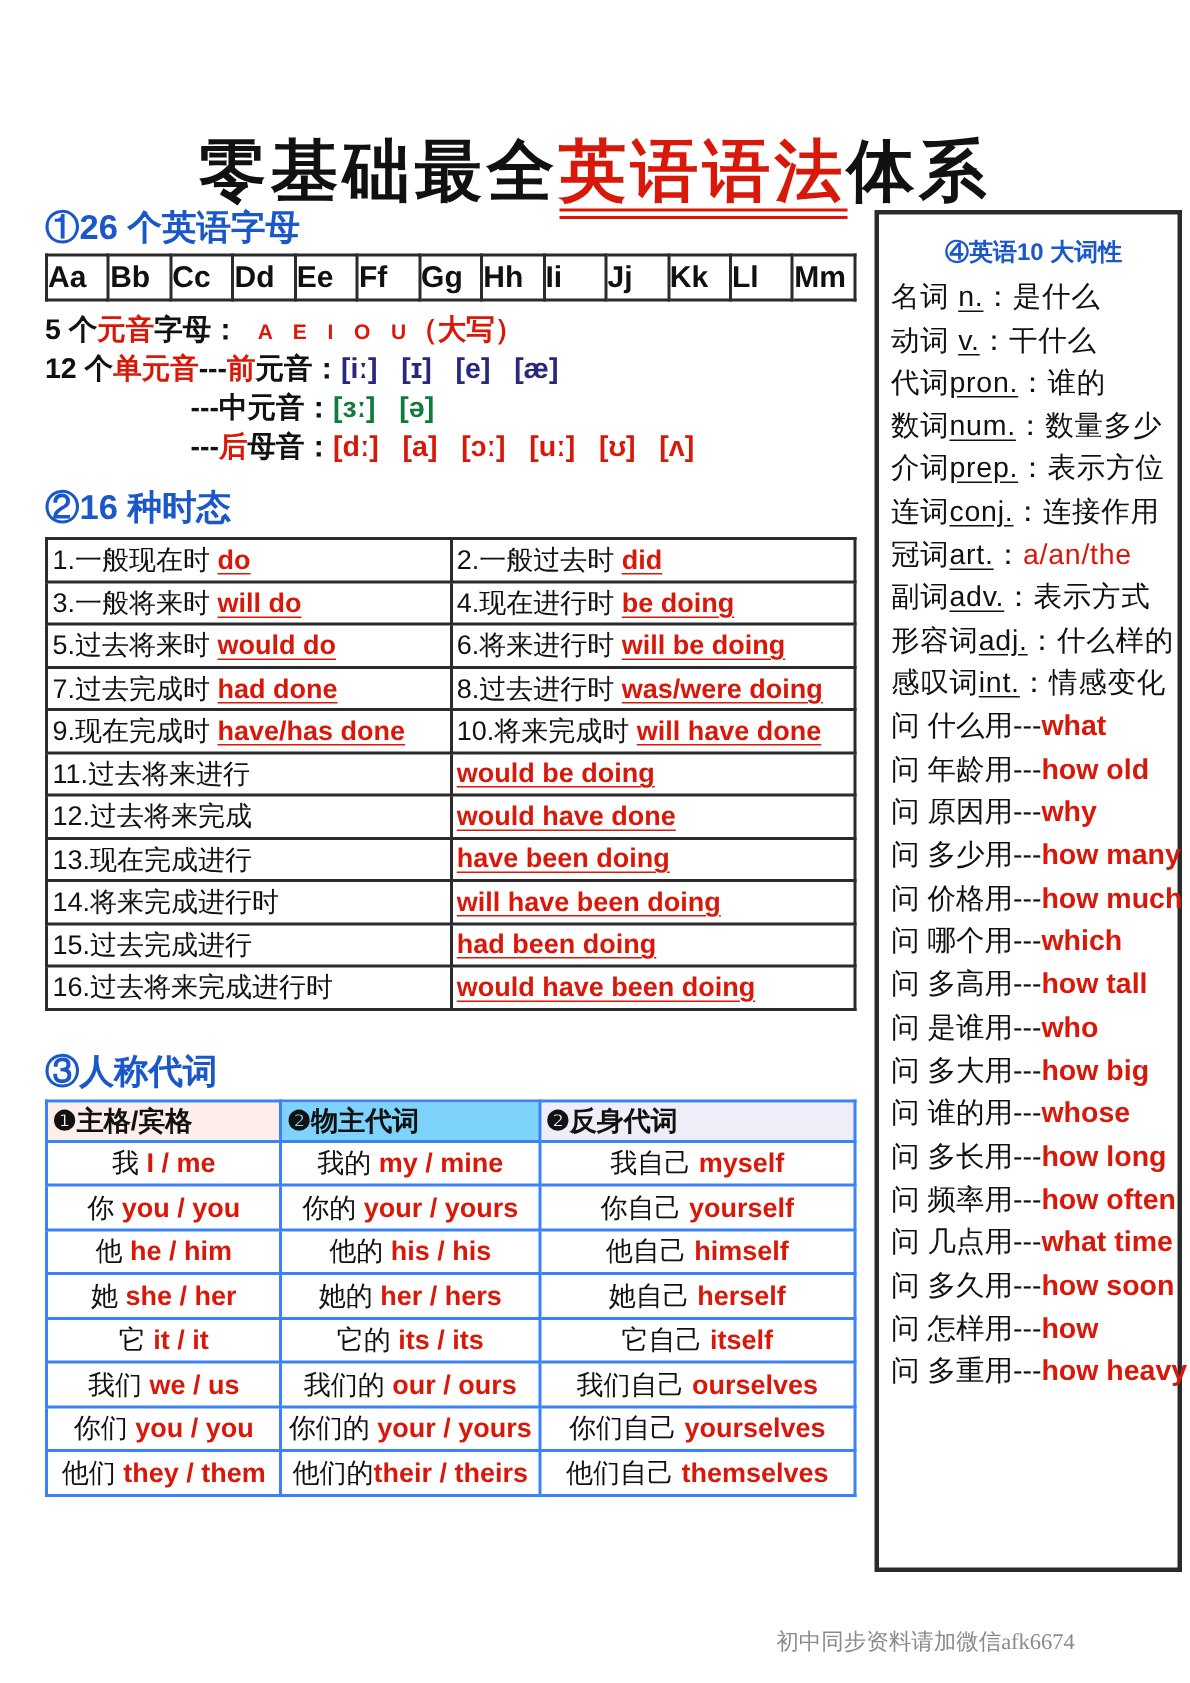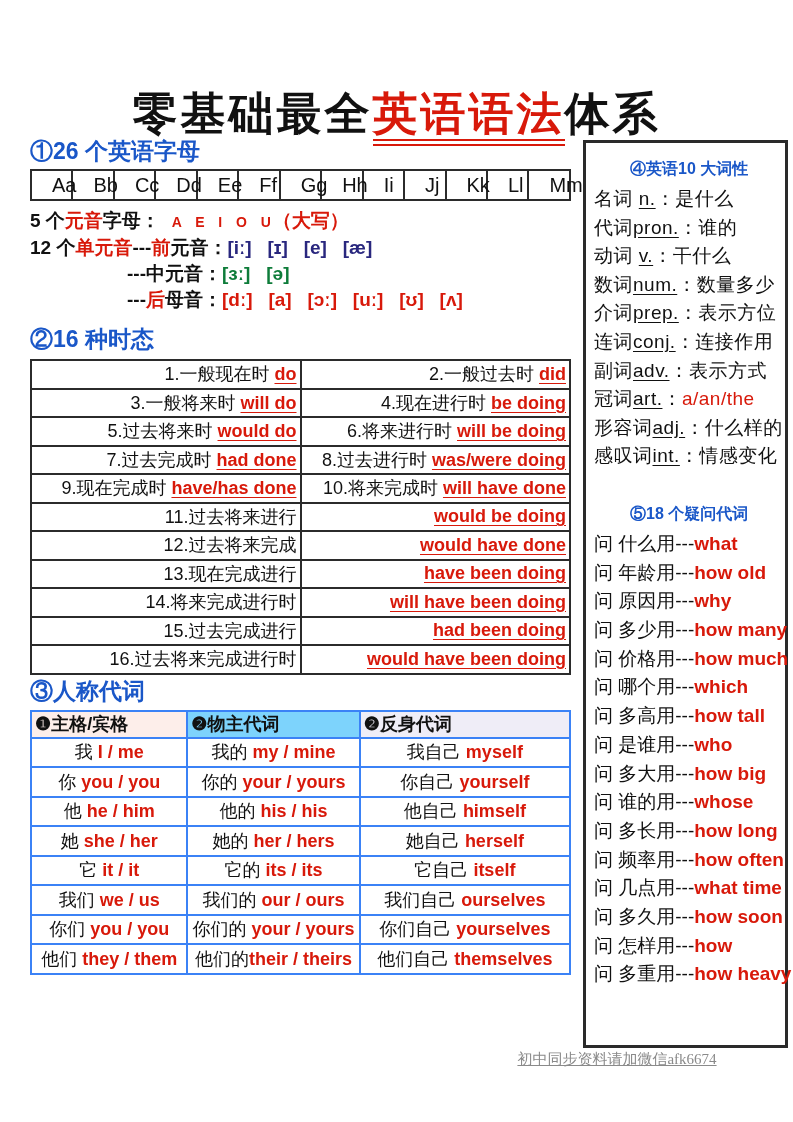--- a/index.html
+++ b/index.html
@@ -20,43 +20,43 @@
 
   
   .left-col{position:absolute;left:30px;top:136px;width:541px;}
   .sidebar{
     position:absolute;left:583px;top:140px;width:205px;height:908px;
     border:3px solid #2a2a2a;box-sizing:border-box;padding:10px 4px 0 8px;
   }
 
   .h-blue{color:#1a57c8;font-weight:bold;font-size:23px;line-height:30px;}
   .h-blue.h2{margin-top:11px;}
-  .h-blue.h3{margin-top:1px;}
+  .h-blue.h3{margin-top:25px;}
   .sidebar .h-blue{font-size:16px;line-height:32px;margin-left:36px;}
 
   
   table{border-collapse:collapse;}
   .alpha{width:541px;table-layout:fixed;margin-top:3px;}
   .alpha td{
     border:2px solid #2b2b2b;height:28px;font-size:20px;color:#111;
-    padding:0 0 0 20px;font-weight:400;
+    padding:0 0 0 0;font-weight:700;
   }
 
   
   .vowel-line{margin-top:7px;font-size:19px;font-weight:bold;line-height:26px;}
   .mono{font-size:19px;font-weight:bold;line-height:26px;}
   .mono.indent{padding-left:97px;}
   .red{color:#d8190a;}
   .letters{color:#d8190a;white-space:pre;font-size:14px;margin-left:12px;letter-spacing:2px;}
   .navy{color:#29277e;white-space:pre;}
   .green{color:#0e7c3a;white-space:pre;}
   .reds{color:#d8190a;white-space:pre;}
 
   
-  .tense{width:541px;table-layout:fixed;margin-top:5px;text-align:right;}
+  .tense{width:541px;table-layout:fixed;margin-top:5px;}
   .tense td{
     border:2px solid #2b2b2b;height:26.5px;font-size:18px;padding:0 3px;
     overflow:hidden;white-space:nowrap;
   }
   .en{color:#d8190a;font-weight:bold;}
   .tense .en{text-decoration:underline;text-underline-offset:3px;}
 
   
   .pron{width:541px;table-layout:fixed;margin-top:4px;}
   .pron th,.pron td{
@@ -71,22 +71,22 @@
 
   
   .pos-item{font-size:19px;line-height:28.6px;color:#111;letter-spacing:0.5px;white-space:nowrap;}
   .abbr{text-decoration:underline;text-underline-offset:3px;}
   .q-heading{margin-top:27px;}
   .q-item{font-size:19px;line-height:28.7px;color:#111;white-space:nowrap;}
   .q-item .en{font-weight:bold;}
 
   
   .footer{
-    position:absolute;top:1050px;left:452px;width:330px;text-align:center;
-    font-size:15px;color:#8a8a8a;font-family:"Liberation Serif", serif;text-decoration:underline;
+    position:absolute;top:1085px;left:452px;width:330px;text-align:center;
+    font-size:15px;color:#8a8a8a;font-family:"Liberation Serif", serif;
   }
 </style>
 </head>
 <body>
 
 <div class="page">
 
   <div class="title"><span>零基础最全</span><span class="title-red">英语语法</span><span>体系</span></div>
 
   <div class="left-col">
@@ -227,31 +227,30 @@
         <td><span>他们自己 </span><span class="en">themselves</span></td>
       </tr>
     </tbody>
       </table>
   </div>
 
   <div class="sidebar">
     <div class="h-blue">④英语10 大词性</div>
 
     <div class="pos-item"><span>名词 </span><span class="abbr">n.</span><span>：是什么</span><span class="red"></span></div>
+    <div class="pos-item"><span>动词 </span><span class="abbr">v.</span><span>：干什么</span><span class="red"></span></div>
     <div class="pos-item"><span>代词</span><span class="abbr">pron.</span><span>：谁的</span><span class="red"></span></div>
-    <div class="pos-item"><span>动词 </span><span class="abbr">v.</span><span>：干什么</span><span class="red"></span></div>
     <div class="pos-item"><span>数词</span><span class="abbr">num.</span><span>：数量多少</span><span class="red"></span></div>
     <div class="pos-item"><span>介词</span><span class="abbr">prep.</span><span>：表示方位</span><span class="red"></span></div>
     <div class="pos-item"><span>连词</span><span class="abbr">conj.</span><span>：连接作用</span><span class="red"></span></div>
+    <div class="pos-item"><span>冠词</span><span class="abbr">art.</span><span>：</span><span class="red">a/an/the</span></div>
     <div class="pos-item"><span>副词</span><span class="abbr">adv.</span><span>：表示方式</span><span class="red"></span></div>
-    <div class="pos-item"><span>冠词</span><span class="abbr">art.</span><span>：</span><span class="red">a/an/the</span></div>
     <div class="pos-item"><span>形容词</span><span class="abbr">adj.</span><span>：什么样的</span><span class="red"></span></div>
     <div class="pos-item"><span>感叹词</span><span class="abbr">int.</span><span>：情感变化</span><span class="red"></span></div>
 
-    <div class="h-blue q-heading">⑤18 个疑问代词</div>
 
     <div class="q-item"><span>问 什么用---</span><span class="en">what</span></div>
     <div class="q-item"><span>问 年龄用---</span><span class="en">how old</span></div>
     <div class="q-item"><span>问 原因用---</span><span class="en">why</span></div>
     <div class="q-item"><span>问 多少用---</span><span class="en">how many</span></div>
     <div class="q-item"><span>问 价格用---</span><span class="en">how much</span></div>
     <div class="q-item"><span>问 哪个用---</span><span class="en">which</span></div>
     <div class="q-item"><span>问 多高用---</span><span class="en">how tall</span></div>
     <div class="q-item"><span>问 是谁用---</span><span class="en">who</span></div>
     <div class="q-item"><span>问 多大用---</span><span class="en">how big</span></div>

